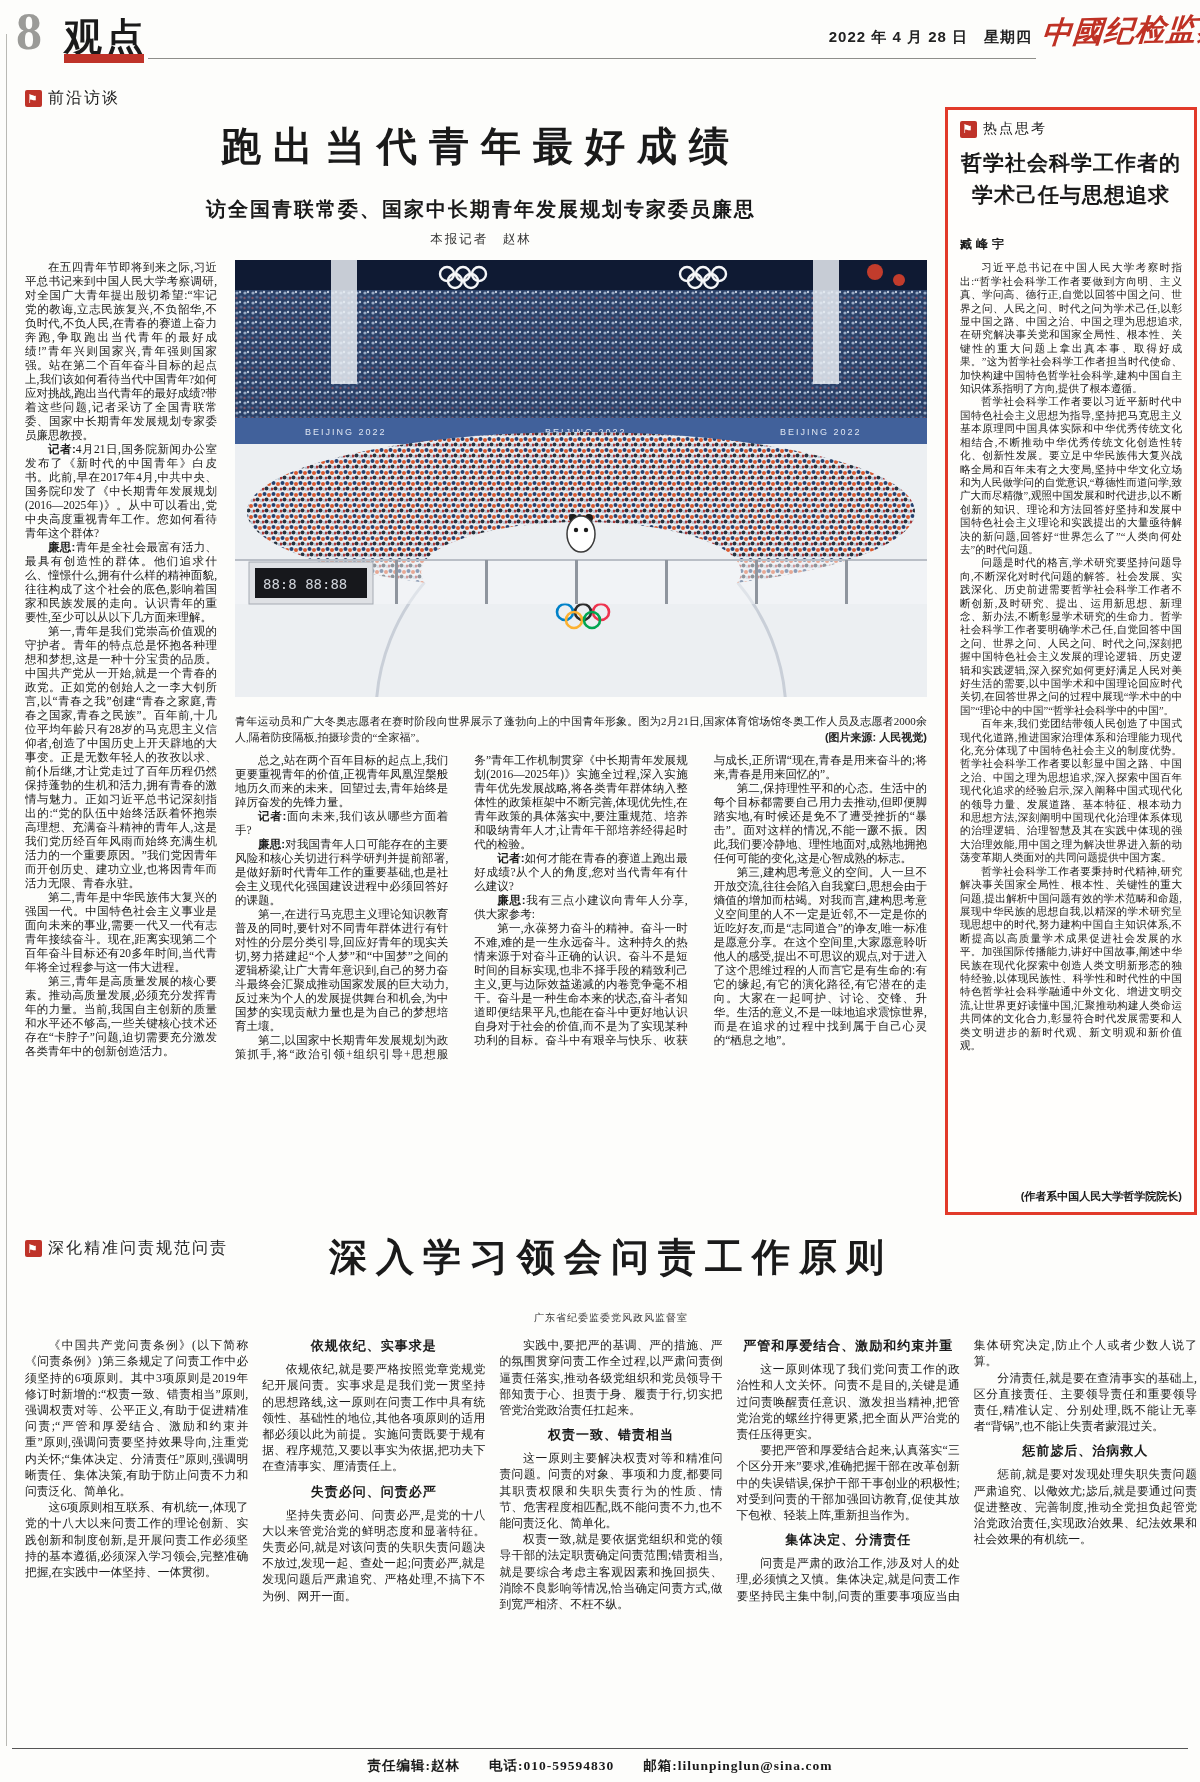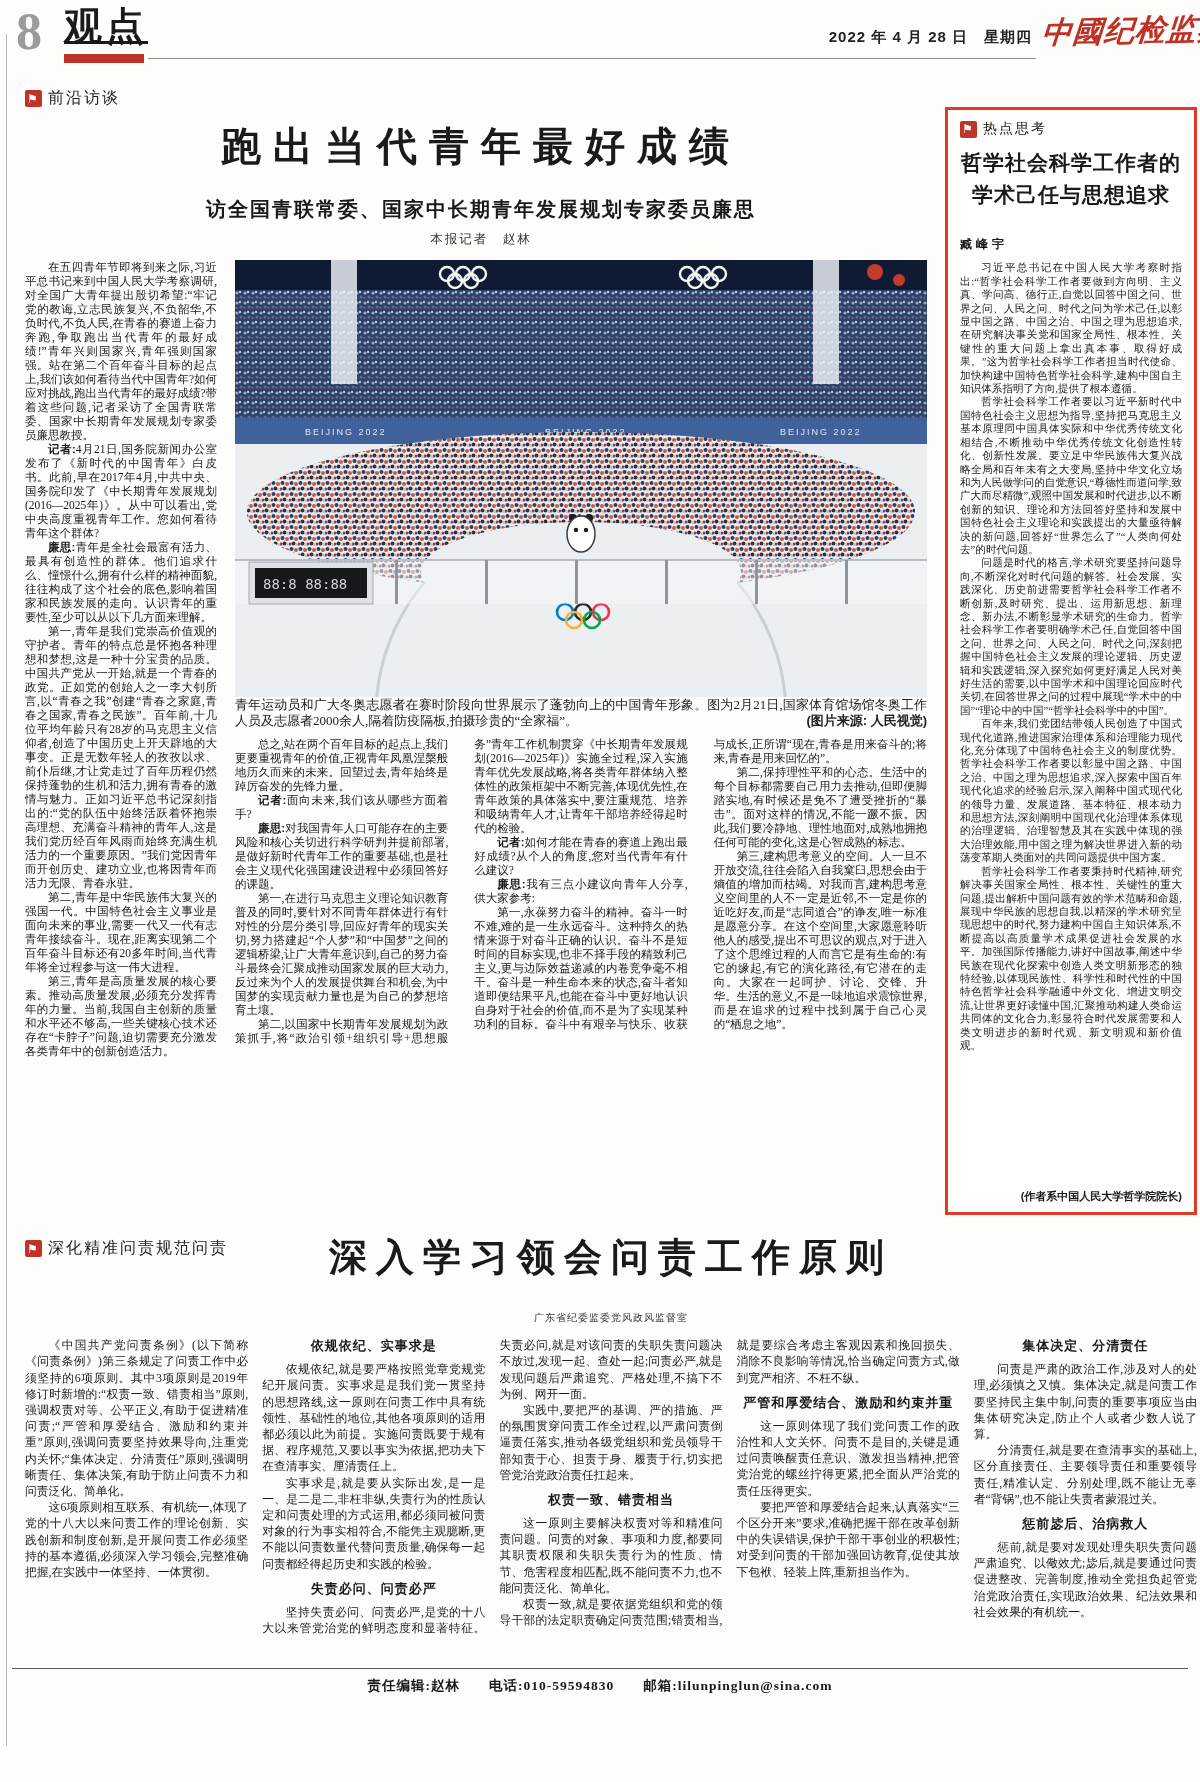--- a/index.html
+++ b/index.html
@@ -1,41 +1,41 @@
 <!DOCTYPE html>
 <html><head>
 <meta charset="utf-8">
 <style>
   html,body{margin:0;padding:0;background:#e8e8e4;}
   .page{position:relative;width:1200px;height:1782px;margin:0 auto;background:#fdfdfb;
         font-family:"Liberation Serif","DejaVu Serif",serif;color:#1a1a1a;overflow:hidden;}
   .hairline-v{position:absolute;left:6px;top:34px;width:1px;height:1712px;background:#b9b9b4;}
   
   .pagenum{position:absolute;left:16px;top:6px;font-size:52px;font-weight:700;color:#9b9b98;line-height:1;}
-  .sectitle{position:absolute;left:64px;top:7px;font-size:38px;font-weight:900;letter-spacing:4px;line-height:1;text-decoration:underline;}
+  .sectitle{position:absolute;left:64px;top:18px;font-size:38px;font-weight:900;letter-spacing:4px;line-height:1;}
   .redbar{position:absolute;left:64px;top:54px;width:80px;height:9px;background:#bf3329;}
   .headrule{position:absolute;left:148px;top:58px;width:888px;height:1px;background:#8e8e8a;}
   .dateline{position:absolute;left:0;top:28px;width:1032px;text-align:right;font-size:15px;font-weight:700;
             font-family:"Liberation Sans","DejaVu Sans",sans-serif;letter-spacing:1px;color:#222;}
   .masthead{position:absolute;left:1042px;top:14px;width:156px;font-size:30px;line-height:1.1;color:#bf3124;
             font-weight:900;font-style:italic;letter-spacing:1px;transform:skewX(-6deg) rotate(-1.5deg);white-space:nowrap;}
   
   .kicker{display:flex;align-items:center;gap:6px;font-size:16px;letter-spacing:2px;color:#222;}
   .flag{display:inline-flex;align-items:center;justify-content:center;width:17px;height:17px;background:#bf3329;
         color:#fff;font-size:12px;line-height:1;border-radius:2px;flex:0 0 auto;}
   
   .lead{position:absolute;left:25px;top:88px;width:912px;}
   .lead .headline{margin-top:16px;text-align:center;font-size:40px;font-weight:900;letter-spacing:12px;line-height:1.1;}
   .lead .subhead{margin-top:14px;text-align:center;font-size:20px;font-weight:600;letter-spacing:2px;}
   .lead .byline{margin-top:8px;text-align:center;font-size:12.5px;color:#333;letter-spacing:2px;}
   .lead-body{display:flex;gap:18px;margin-top:12px;}
   .colA{width:192px;height:962px;overflow:hidden;flex:0 0 auto;}
   .rightcol{width:692px;flex:0 0 auto;}
   .photo{width:692px;height:437px;overflow:hidden;background:#0ea5e9;}
-  .caption{margin-top:0;font-size:13px;line-height:16px;text-align:justify;color:#222;}
+  .caption{margin-top:16px;font-size:11px;line-height:16px;text-align:justify;color:#222;}
   .caption .credit{float:right;font-weight:700;font-family:"Liberation Sans","DejaVu Sans",sans-serif;}
   .colB{margin-top:8px;height:478px;overflow:hidden;column-count:3;column-gap:26px;}
   .para{margin:0;text-indent:2em;font-size:11.5px;line-height:14px;text-align:justify;}
   .para b{font-family:"Liberation Sans","DejaVu Sans",sans-serif;font-weight:700;}
   
   .hotbox{position:absolute;left:945px;top:107px;width:252px;height:1108px;box-sizing:border-box;
           border:3px solid #e23a2a;background:#fffefc;padding:10px 12px 8px;display:flex;flex-direction:column;}
   .hotbox .kicker{font-size:14px;}
   .hot-title{margin-top:10px;text-align:center;font-size:21px;font-weight:900;line-height:1.5;letter-spacing:1px;}
   .hot-author{margin-top:8px;font-size:12px;font-weight:700;letter-spacing:4px;
@@ -47,21 +47,21 @@
   
   .bottom{position:absolute;left:25px;top:1230px;width:1172px;}
   .bottom .kicker{position:absolute;left:0;top:8px;}
   .bot-headline{text-align:center;font-size:38px;font-weight:900;letter-spacing:9px;line-height:1.15;margin-top:6px;}
   .bot-byline{text-align:center;font-size:10px;color:#333;letter-spacing:1px;margin-top:8px;}
   .bcols{margin-top:12px;height:420px;overflow:hidden;column-count:5;column-gap:14px;}
   .bcols .para{font-size:11.8px;line-height:16.2px;}
   .bcols h4{margin:8px 0 6px;text-align:center;font-size:13px;letter-spacing:1px;
             font-family:"Liberation Sans","DejaVu Sans",sans-serif;break-after:avoid;}
   
-  .footer{position:absolute;left:12px;right:12px;top:1668px;border-top:1.5px solid #555;text-align:center;
+  .footer{position:absolute;left:12px;right:12px;top:1748px;border-top:1.5px solid #555;text-align:center;
           padding-top:8px;font-size:13.5px;font-weight:700;letter-spacing:1px;}
 </style>
 </head>
 <body>
 
 <div class="page">
   <div class="hairline-v"></div>
 
   <div>
     <div class="pagenum">8</div>
@@ -223,21 +223,20 @@
       <span class="flag">⚑</span>
       <span>深化精准问责规范问责</span>
     </div>
     <h2 class="bot-headline">深入学习领会问责工作原则</h2>
     <div class="bot-byline">广东省纪委监委党风政风监督室</div>
     <div class="bcols" id="bcols">
         <p class="para">《中国共产党问责条例》(以下简称《问责条例》)第三条规定了问责工作中必须坚持的6项原则。其中3项原则是2019年修订时新增的:“权责一致、错责相当”原则,强调权责对等、公平正义,有助于促进精准问责;“严管和厚爱结合、激励和约束并重”原则,强调问责要坚持效果导向,注重党内关怀;“集体决定、分清责任”原则,强调明晰责任、集体决策,有助于防止问责不力和问责泛化、简单化。</p>
         <p class="para">这6项原则相互联系、有机统一,体现了党的十八大以来问责工作的理论创新、实践创新和制度创新,是开展问责工作必须坚持的基本遵循,必须深入学习领会,完整准确把握,在实践中一体坚持、一体贯彻。</p>
         <h4>依规依纪、实事求是</h4>
         <p class="para">依规依纪,就是要严格按照党章党规党纪开展问责。实事求是是我们党一贯坚持的思想路线,这一原则在问责工作中具有统领性、基础性的地位,其他各项原则的适用都必须以此为前提。实施问责既要于规有据、程序规范,又要以事实为依据,把功夫下在查清事实、厘清责任上。</p>
-        <p class="para">实事求是,就是要从实际出发,是一是一、是二是二,非枉非纵,失责行为的性质认定和问责处理的方式运用,都必须同被问责对象的行为事实相符合,不能凭主观臆断,更不能以问责数量代替问责质量,确保每一起问责都经得起历史和实践的检验。</p>
         <h4>失责必问、问责必严</h4>
         <p class="para">坚持失责必问、问责必严,是党的十八大以来管党治党的鲜明态度和显著特征。失责必问,就是对该问责的失职失责问题决不放过,发现一起、查处一起;问责必严,就是发现问题后严肃追究、严格处理,不搞下不为例、网开一面。</p>
         <p class="para">实践中,要把严的基调、严的措施、严的氛围贯穿问责工作全过程,以严肃问责倒逼责任落实,推动各级党组织和党员领导干部知责于心、担责于身、履责于行,切实把管党治党政治责任扛起来。</p>
         <h4>权责一致、错责相当</h4>
         <p class="para">这一原则主要解决权责对等和精准问责问题。问责的对象、事项和力度,都要同其职责权限和失职失责行为的性质、情节、危害程度相匹配,既不能问责不力,也不能问责泛化、简单化。</p>
         <p class="para">权责一致,就是要依据党组织和党的领导干部的法定职责确定问责范围;错责相当,就是要综合考虑主客观因素和挽回损失、消除不良影响等情况,恰当确定问责方式,做到宽严相济、不枉不纵。</p>
         <h4>严管和厚爱结合、激励和约束并重</h4>
         <p class="para">这一原则体现了我们党问责工作的政治性和人文关怀。问责不是目的,关键是通过问责唤醒责任意识、激发担当精神,把管党治党的螺丝拧得更紧,把全面从严治党的责任压得更实。</p>
         <p class="para">要把严管和厚爱结合起来,认真落实“三个区分开来”要求,准确把握干部在改革创新中的失误错误,保护干部干事创业的积极性;对受到问责的干部加强回访教育,促使其放下包袱、轻装上阵,重新担当作为。</p>
         <h4>集体决定、分清责任</h4>

